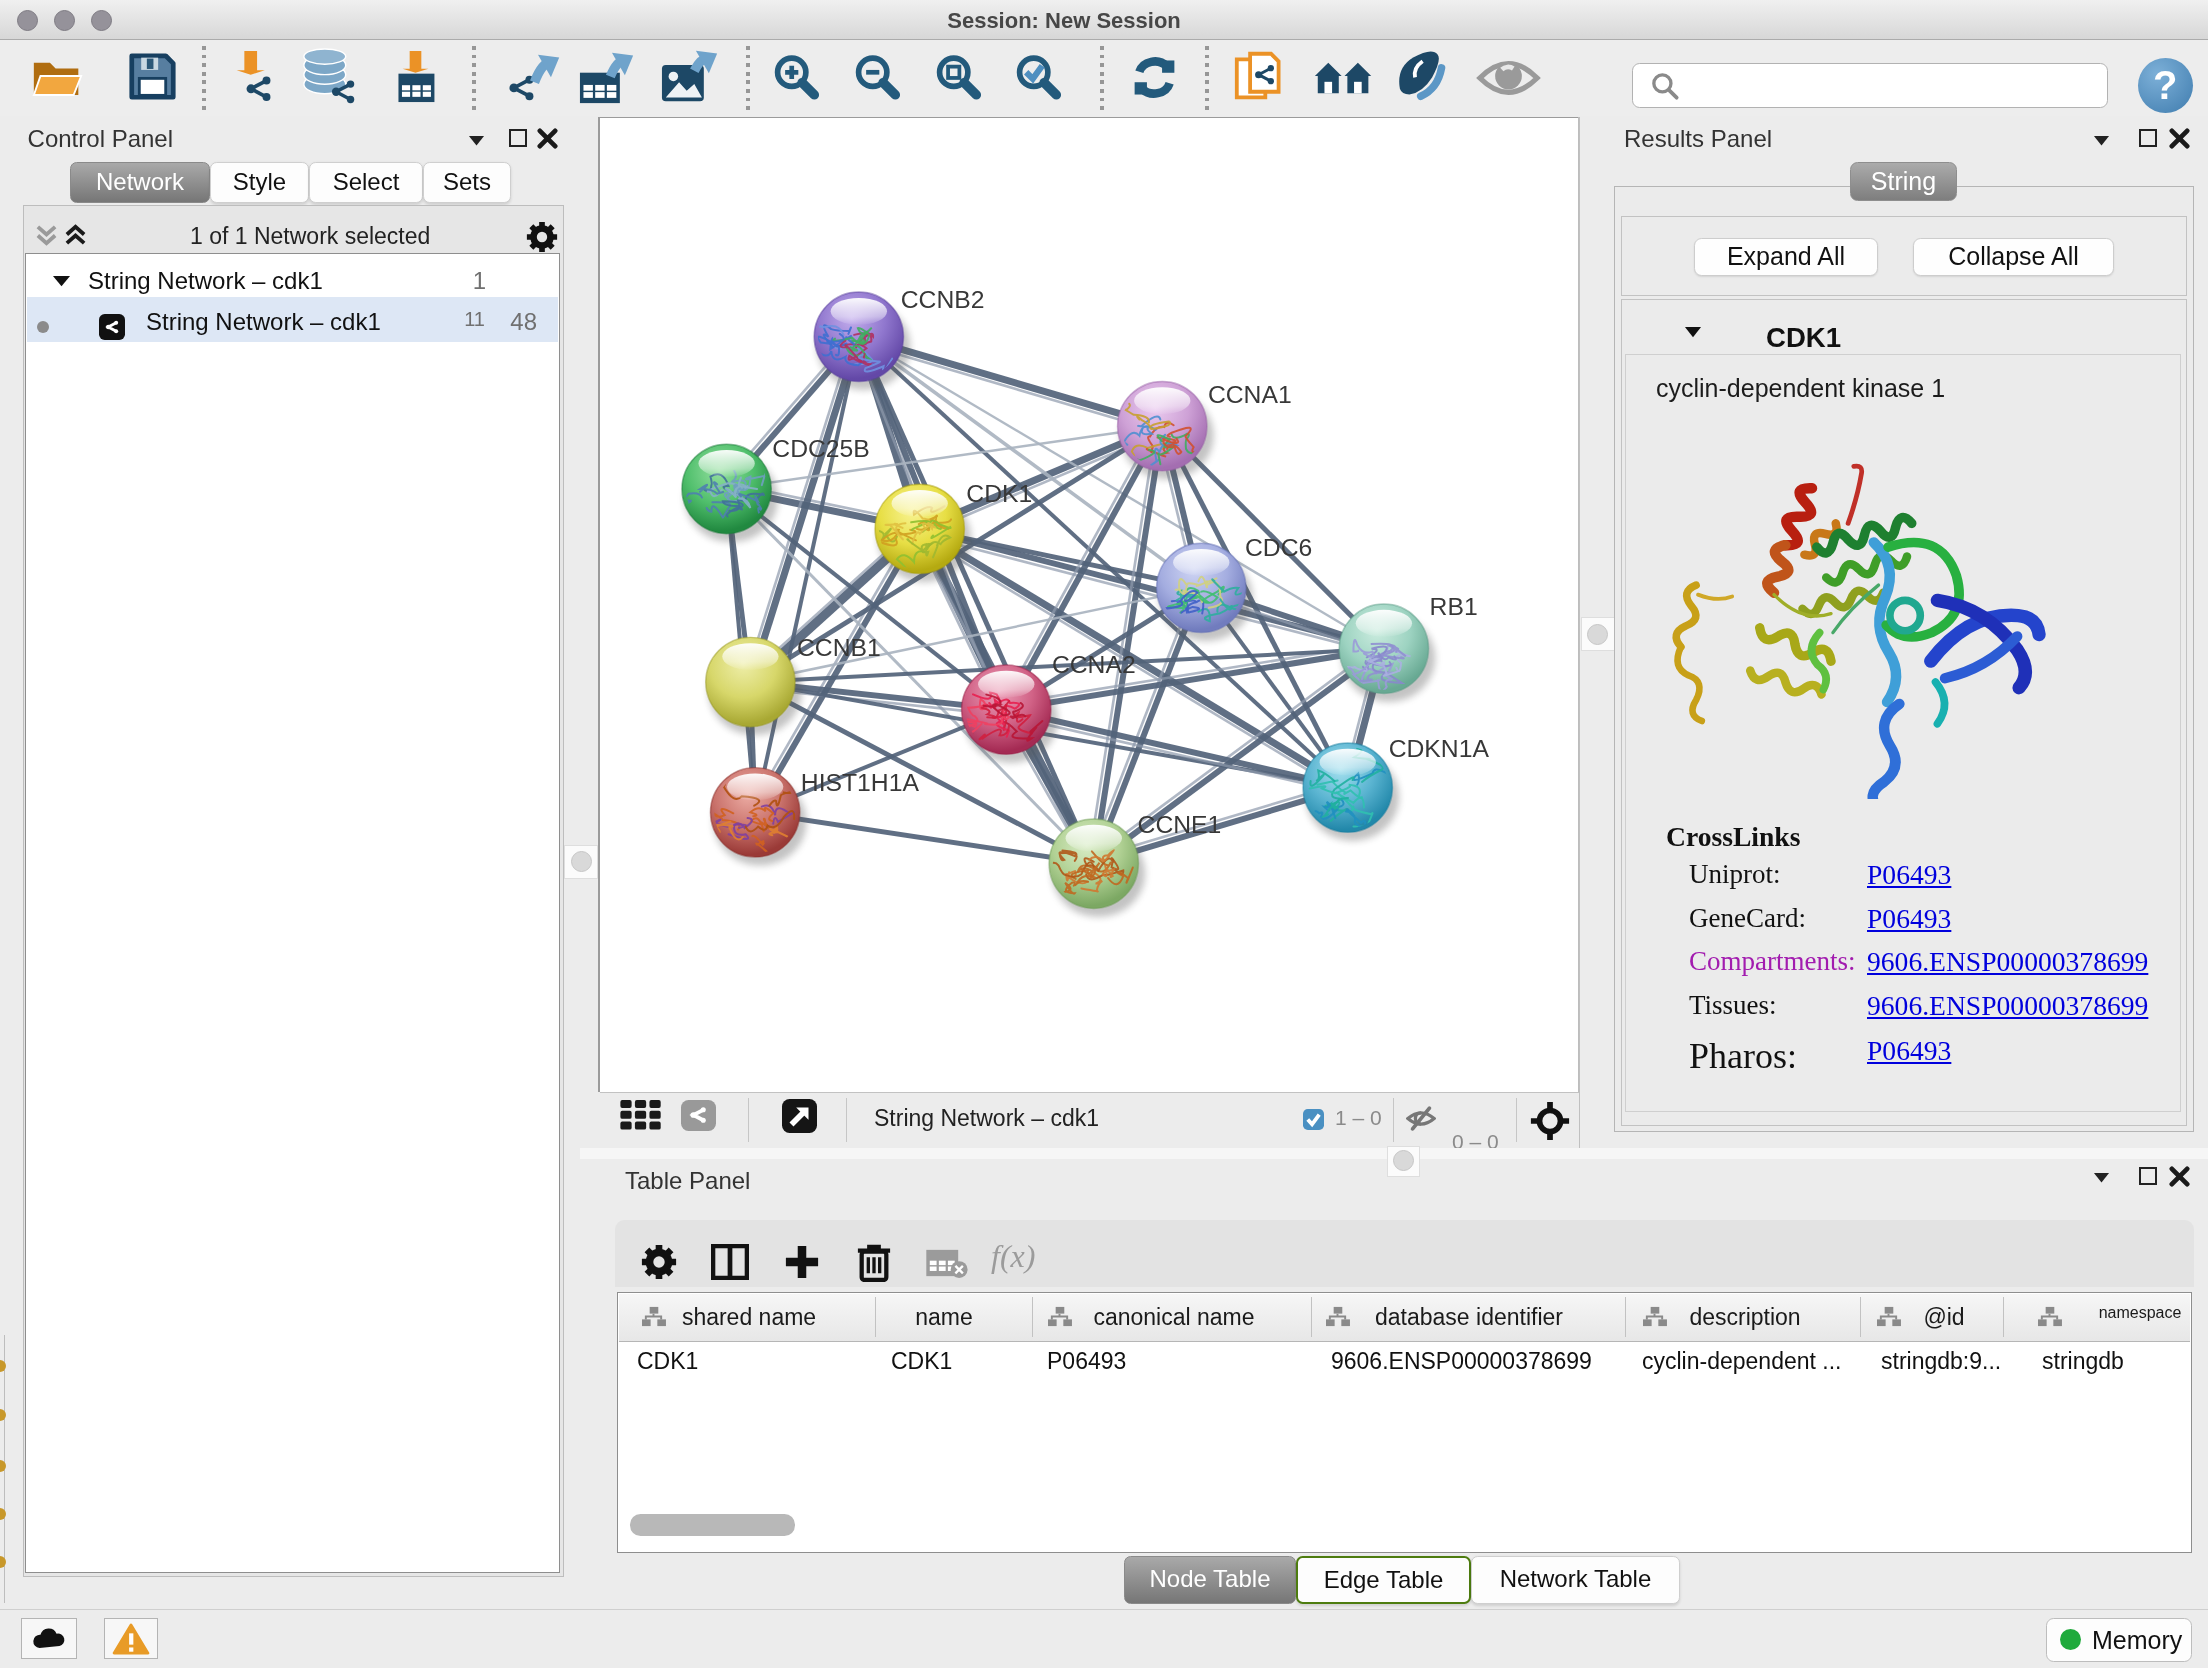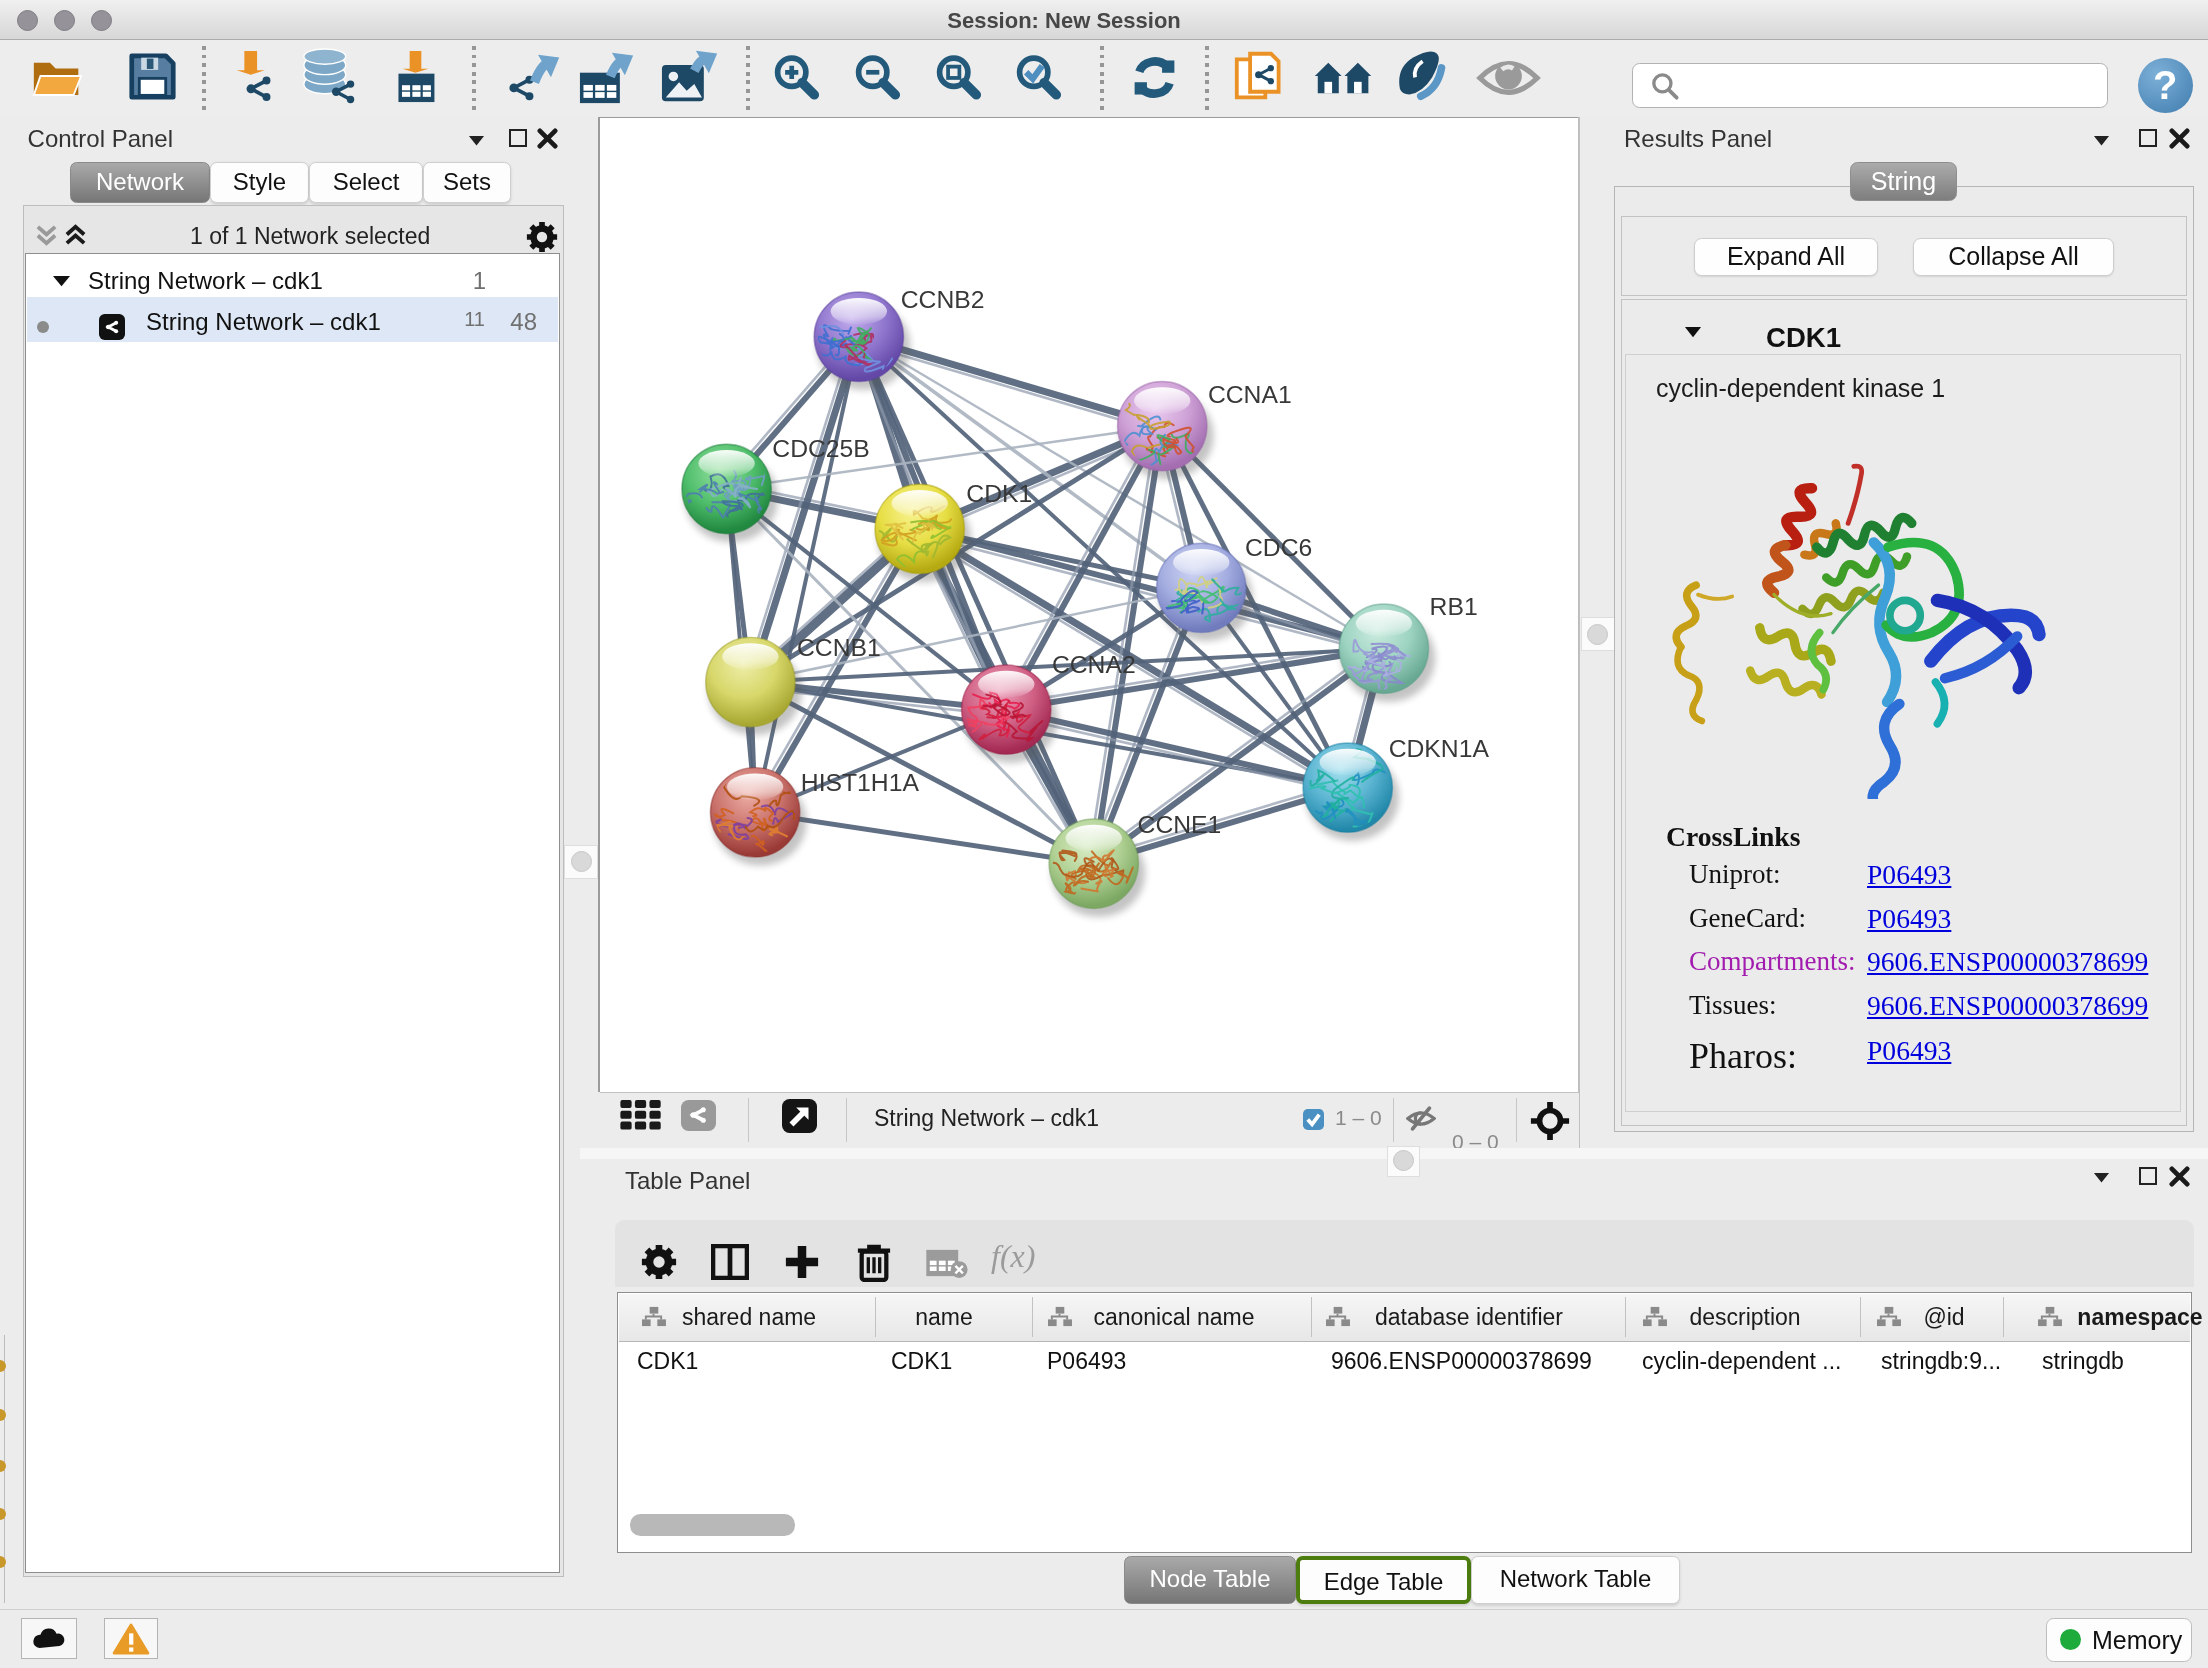--- a/index.html
+++ b/index.html
@@ -771,37 +771,37 @@
 </svg>
 <div class="ab" style="left:1860px;top:1297px;width:1px;height:40px;background:#c2c2c2;"></div>
 <div class="txt" style="left:1944px;top:1304px;font-size:23px;color:#1a1a1a;font-weight:normal;transform:translateX(-50%);">@id</div>
 <svg class="ab" style="left:1876px;top:1305px;" width="25" height="23" viewBox="0 0 26 24">
 <rect x="9" y="2" width="9" height="7" fill="#8a8a8a"></rect>
 <rect x="1" y="15" width="9" height="7" fill="#8a8a8a"></rect>
 <rect x="17" y="15" width="9" height="7" fill="#8a8a8a"></rect>
 <path d="M13 9 L13 12 M5 15 L5 12 L21 12 L21 15" stroke="#8a8a8a" stroke-width="2" fill="none"></path>
 </svg>
 <div class="ab" style="left:2003px;top:1297px;width:1px;height:40px;background:#c2c2c2;"></div>
-<div class="txt" style="left:2140px;top:1304px;font-size:23px;color:#1a1a1a;font-weight:bold;transform:translateX(-50%);">namespace</div>
+<div class="txt" style="left:2140px;top:1304px;font-size:16px;color:#1a1a1a;font-weight:normal;transform:translateX(-50%);">namespace</div>
 <svg class="ab" style="left:2037px;top:1305px;" width="25" height="23" viewBox="0 0 26 24">
 <rect x="9" y="2" width="9" height="7" fill="#8a8a8a"></rect>
 <rect x="1" y="15" width="9" height="7" fill="#8a8a8a"></rect>
 <rect x="17" y="15" width="9" height="7" fill="#8a8a8a"></rect>
 <path d="M13 9 L13 12 M5 15 L5 12 L21 12 L21 15" stroke="#8a8a8a" stroke-width="2" fill="none"></path>
 </svg>
 <div class="txt" style="left:637px;top:1348px;font-size:23px;color:#111;font-weight:normal;">CDK1</div>
 <div class="txt" style="left:891px;top:1348px;font-size:23px;color:#111;font-weight:normal;">CDK1</div>
 <div class="txt" style="left:1047px;top:1348px;font-size:23px;color:#111;font-weight:normal;">P06493</div>
 <div class="txt" style="left:1331px;top:1348px;font-size:23px;color:#111;font-weight:normal;">9606.ENSP00000378699</div>
 <div class="txt" style="left:1642px;top:1348px;font-size:23px;color:#111;font-weight:normal;">cyclin-dependent ...</div>
 <div class="txt" style="left:1881px;top:1348px;font-size:23px;color:#111;font-weight:normal;">stringdb:9...</div>
 <div class="txt" style="left:2042px;top:1348px;font-size:23px;color:#111;font-weight:normal;">stringdb</div>
 <div class="ab" style="left:630px;top:1514px;width:165px;height:22px;background:#b8b8b8;border-radius:10.5px;"></div>
 <div class="ab" style="left:1124px;top:1556px;width:172px;height:48px;background:linear-gradient(#a9a9a9,#767676);color:#fff;border:1px solid #8a8a8a;border-radius:6.7px;box-sizing:border-box;font-size:24px;text-align:center;line-height:44px;">Node Table</div>
-<div class="ab" style="left:1296px;top:1556px;width:175px;height:48px;background:#fdfdfd;color:#111;border:4px solid #4d7c0f;box-shadow:0 1.9px 2.9px rgba(0,0,0,0.12);border-radius:6.7px;box-sizing:border-box;font-size:24px;text-align:center;line-height:44px;">Edge Table</div>
+<div class="ab" style="left:1296px;top:1556px;width:175px;height:48px;background:#fdfdfd;color:#111;border:2px solid #4d7c0f;box-shadow:0 1.9px 2.9px rgba(0,0,0,0.12);border-radius:6.7px;box-sizing:border-box;font-size:24px;text-align:center;line-height:44px;">Edge Table</div>
 <div class="ab" style="left:1471px;top:1556px;width:209px;height:48px;background:#fdfdfd;color:#111;border:1px solid #cfcfcf;box-shadow:0 1.9px 2.9px rgba(0,0,0,0.12);border-radius:6.7px;box-sizing:border-box;font-size:24px;text-align:center;line-height:44px;">Network Table</div>
 <div class="ab" style="left:3.8px;top:1335px;width:1px;height:268px;background:#bdbdbd;"></div>
 <div class="ab" style="left:-6.7px;top:1360px;width:12.4px;height:12.4px;background:#c8982a;border-radius:50%;"></div>
 <div class="ab" style="left:-6.7px;top:1409px;width:12.4px;height:12.4px;background:#c8982a;border-radius:50%;"></div>
 <div class="ab" style="left:-6.7px;top:1460px;width:12.4px;height:12.4px;background:#c8982a;border-radius:50%;"></div>
 <div class="ab" style="left:-6.7px;top:1508px;width:12.4px;height:12.4px;background:#c8982a;border-radius:50%;"></div>
 <div class="ab" style="left:-6.7px;top:1556px;width:12.4px;height:12.4px;background:#c8982a;border-radius:50%;"></div>
 <div class="ab" style="left:0px;top:1609px;width:2208px;height:1px;background:#cfcfcf;"></div>
 <div class="ab" style="left:21px;top:1618px;width:56px;height:41px;background:#f7f7f7;border:1.9px solid #b4b4b4;box-sizing:border-box;"></div>
 <svg class="ab" style="left:30px;top:1627px;" width="38" height="23" viewBox="0 0 40 24">

